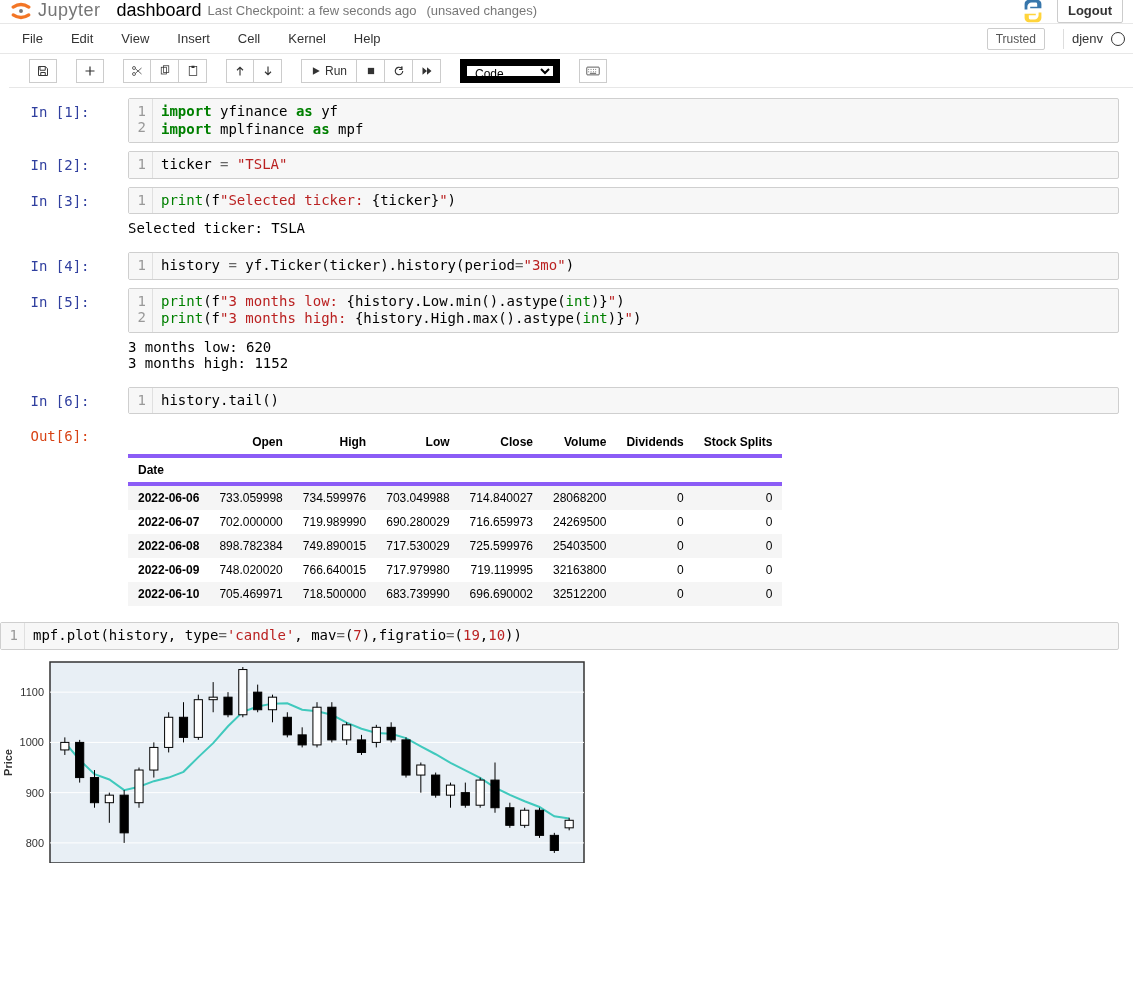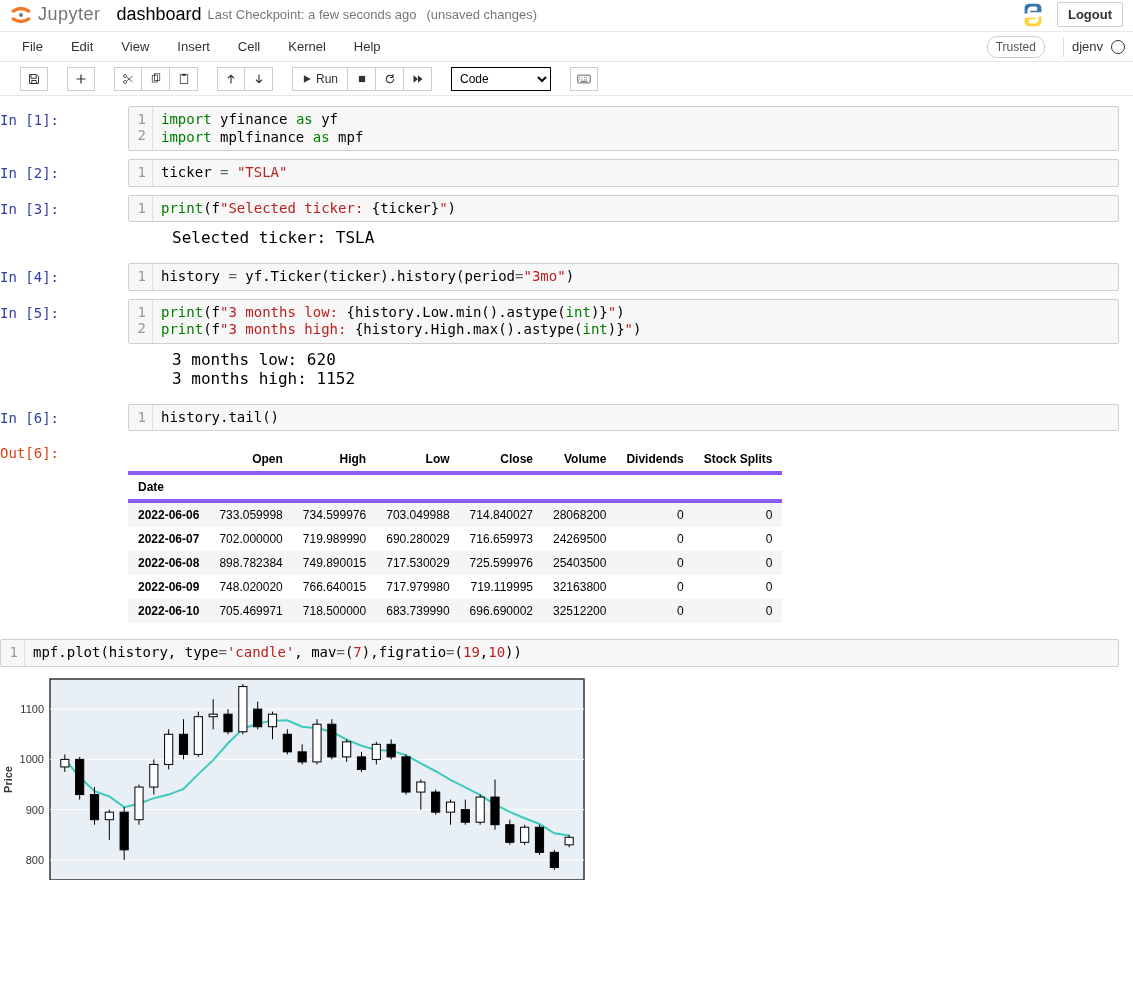--- a/index.html
+++ b/index.html
@@ -8,21 +8,21 @@
     font-family: "Helvetica Neue", Helvetica, Arial, sans-serif;
     font-size: 13px;
     color: #000;
     background: #fff;
   }
   .header {
     display: flex;
     align-items: center;
     padding: 4px 10px 6px 8px;
     border-bottom: 1px solid #e7e7e7;
-    height: 32px;
+    height: 24px;
   }
   .logo {
     display: flex;
     align-items: center;
     margin-right: 10px;
   }
   .logo svg { width: 26px; height: 26px; }
   .jupyter-word {
     font-size: 18px;
     color: #757575;
@@ -60,21 +60,21 @@
     height: 30px;
   }
   .menubar .menu-item {
     padding: 14px 14px;
     color: #333;
     cursor: pointer;
   }
   .trusted {
     border: 1px solid #ccc;
     padding: 3px 8px;
-    border-radius: 10px;
+    border-radius: 2px;
     color: #555;
     font-size: 12px;
     margin-right: 10px;
   }
   .kernel-name {
     color: #333;
     font-size: 13px;
     margin-right: 4px;
   }
   .kernel-ind {
@@ -83,57 +83,58 @@
     border-radius: 50%;
     margin-left: 4px;
   }
   .toolbar {
     display: flex;
     align-items: center;
     padding: 4px 20px;
     border-bottom: 1px solid #e7e7e7;
     gap: 11px;
     height: 34px;
+    margin-left: 9px;
   }
   .tb-btn {
     border: 1px solid #ccc;
     background: #fff;
     height: 24px;
     min-width: 28px;
     display: flex;
     align-items: center;
     justify-content: center;
     padding: 0 6px;
     font-size: 12px;
     color: #333;
   }
   .tb-group { display: flex; margin-right: 8px; }
   .tb-group .tb-btn + .tb-btn { border-left: none; }
   .tb-btn.run { min-width: 56px; gap: 4px; }
   .tb-select {
     height: 24px;
-    border: 1px solid #000000;
+    border: 7px solid #000000;
     font-size: 12px;
     min-width: 100px;
     padding: 0 4px;
     background: #fff;
   }
   .notebook {
     padding: 8px 0 20px 0;
     max-width: 1133px;
   }
   .cell {
     display: flex;
     padding: 2px 14px 2px 0;
     margin-bottom: 4px;
   }
   .prompt {
     width: 128px;
     flex: 0 0 128px;
-    text-align: left;
+    text-align: center;
     font-family: monospace;
     font-size: 14px;
     color: #303F9F;
     padding: 6px 8px 0 0;
   }
   .prompt.out { color: #D84315; }
   .cell-body { flex: 1; min-width: 0; }
   .codebox {
     border: 1px solid #cfcfcf;
     background: #f7f7f7;
@@ -152,35 +153,34 @@
     user-select: none;
   }
   .code {
     padding: 4px 8px;
     font-family: monospace;
     font-size: 14px;
     white-space: pre;
     overflow-x: auto;
     line-height: 1.25;
   }
-  .kw { color: #008000; font-weight: normal; }
+  .kw { color: #008000; font-weight: bold; }
   .str { color: #BA2121; }
   .builtin { color: #008000; }
   .op { color: #666; }
   .heading {
     font-size: 28px;
     font-weight: bold;
     padding: 20px 0 14px 0;
   }
   .output-text {
     font-family: monospace;
-    font-size: 16px;
+    font-size: 14px;
     white-space: pre;
     padding: 6px 0 8px 0;
-    margin-left: 44px;
   }
   table.df {
     border-collapse: collapse;
     font-size: 12px;
     margin: 8px 0;
   }
   table.df th, table.df td {
     padding: 5px 10px;
     text-align: right;
   }

